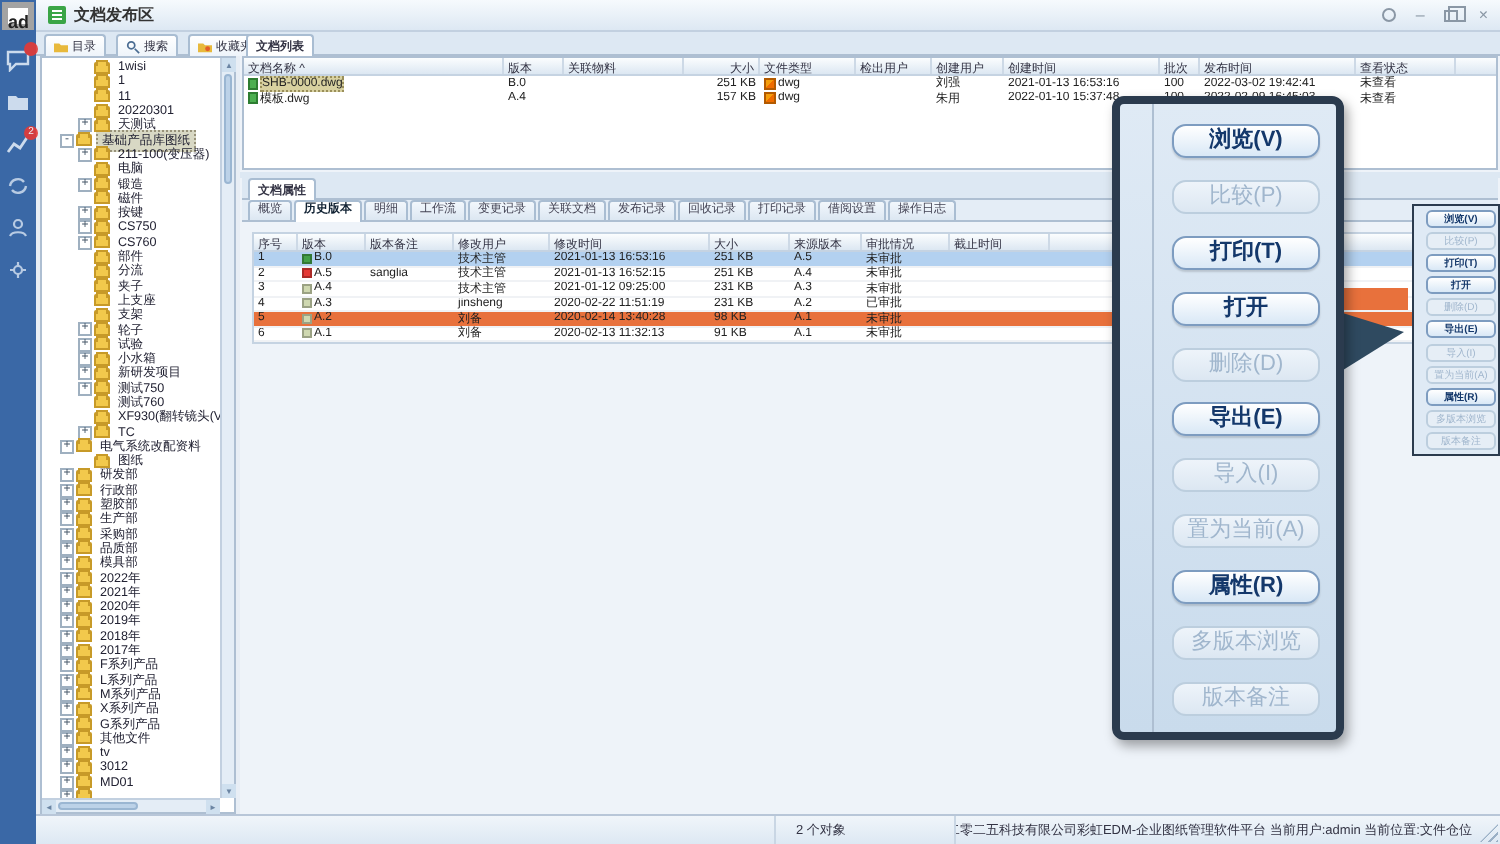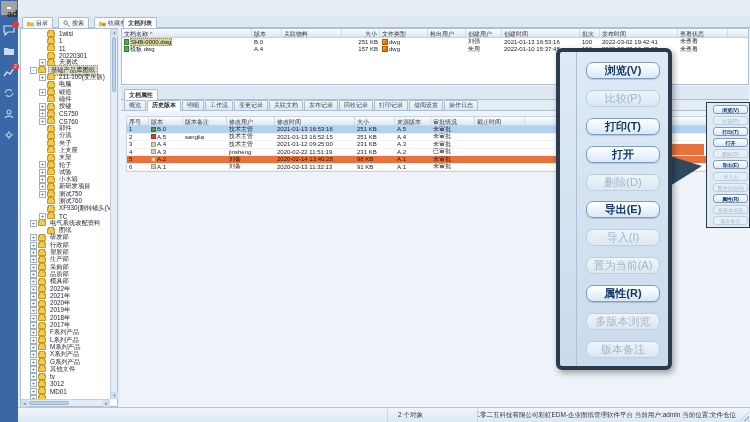--- a/index.html
+++ b/index.html
@@ -2,21 +2,21 @@
 <html><head>
 <meta charset="utf-8">
 <style>
   * { margin:0; padding:0; box-sizing:border-box; }
   html,body { width:750px; height:422px; overflow:hidden; }
   body { font-family:"Liberation Sans","DejaVu Sans",sans-serif; background:#e8eef5; position:relative; font-size:6.5px; color:#222; }
   #app { position:absolute; inset:0; }
 
   
   #rail { position:absolute; left:0; top:0; width:18px; height:422px; background:#3a68a6; z-index:30; }
-  #rail .logo { width:16px; height:14px; margin:1px auto 6px; background:#fff; color:#222; font-weight:bold; font-size:9px; text-align:center; line-height:14px; border:6px solid #a3a3a3; }
+  #rail .logo { width:16px; height:14px; margin:1px auto 6px; background:#fff; color:#222; font-weight:bold; font-size:9px; text-align:center; line-height:14px; border:3px solid #a3a3a3; }
   .rail-ic { position:relative; width:12px; height:12px; margin:9px auto; opacity:.9; }
   .rail-ic svg { width:12px; height:12px; display:block; }
   .badge { position:absolute; top:-3px; right:-4px; min-width:7px; height:7px; border-radius:4px; background:#e53935; color:#fff; font-size:5px; line-height:7px; text-align:center; padding:0 1px; }
 
   
   #titlebar { position:absolute; left:18px; top:0; right:0; height:16px; background:linear-gradient(#f6fafd,#dde8f3); border-bottom:1px solid #c2d0e0; display:flex; align-items:center; padding:0 6px; z-index:20; }
   #title-ic { width:9px; height:9px; background:#3aa546; border-radius:1px; margin-right:4px; position:relative; }
   #title-ic:before { content:""; position:absolute; left:2px; top:2px; width:5px; height:1px; background:#fff; box-shadow:0 2px 0 #fff,0 4px 0 #fff; }
   #titlebar .t { font-size:8px; font-weight:bold; color:#333; }
   #win-controls { margin-left:auto; display:flex; gap:10px; align-items:center; color:#8a97a5; }
@@ -130,20 +130,30 @@
         </svg>
     </div>
     <div class="rail-ic">
       <svg viewBox="0 0 12 12">
           <circle cx="6" cy="6" r="2" fill="none" stroke="#c6d6ea" stroke-width="1.1"></circle>
           <path d="M6 2v2M6 8v2M2 6h2M8 6h2" stroke="#c6d6ea" stroke-width="1.1"></path>
         </svg>
     </div>
   </div>
 
+  <div id="titlebar">
+    <div id="title-ic"></div>
+    <span class="t">文档发布区</span>
+    <div id="win-controls">
+      <span class="wc-circle"></span>
+      <span class="wc">–</span>
+      <span class="wc-restore"></span>
+      <span class="wc">×</span>
+    </div>
+  </div>
 
   <div id="tabstrip">
     <div id="nav-tabs">
         <div class="mini-tab" style="left: 4px;">
           <span style="display: flex;">
             <svg viewBox="0 0 8 8">
               <path d="M0 2h3l1 1h4v4H0z" fill="#e8b93c"></path>
             </svg>
           </span>
           <span>目录</span>

